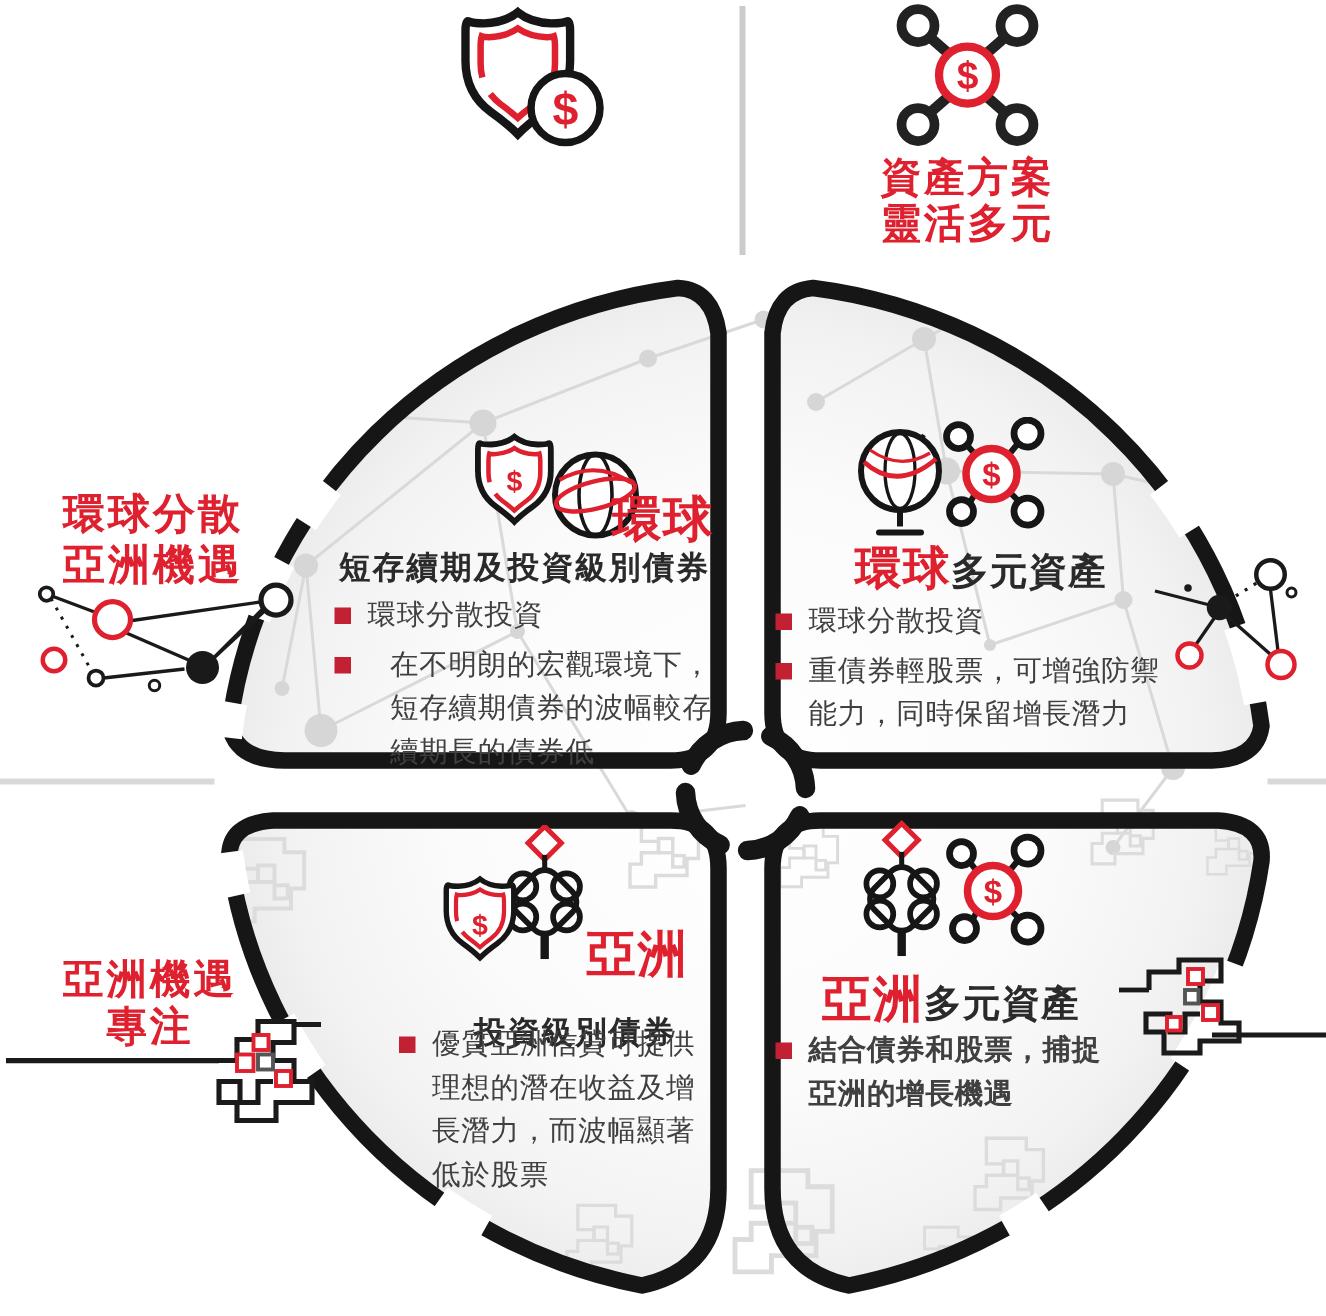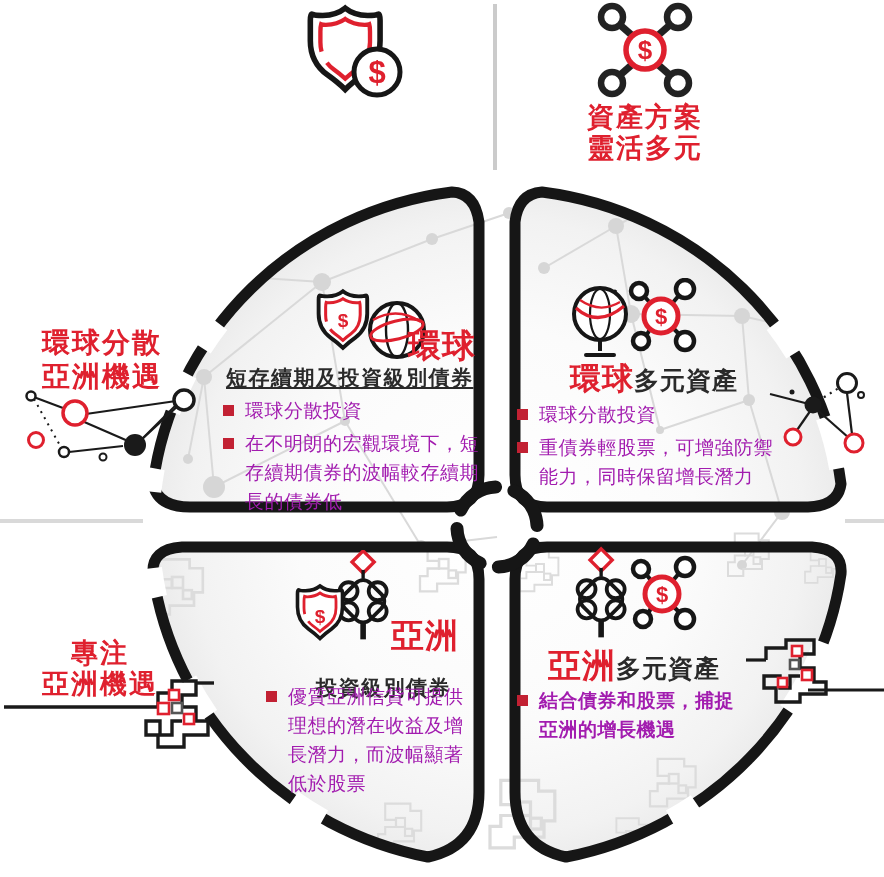--- a/index.html
+++ b/index.html
@@ -14,21 +14,21 @@
   
   .side-label{position:absolute;text-align:center;font-weight:bold;color:#df202e;font-size:28px;line-height:34px;letter-spacing:2px;}
   
   .tag{position:absolute;font-weight:bold;color:#df202e;font-size:33px;letter-spacing:1px;}
   .tag-inline{font-weight:bold;color:#df202e;font-size:31px;letter-spacing:1px;}
   .title-rest{font-weight:600;color:#2a2a2a;font-size:25px;letter-spacing:1px;}
   .qtitle{position:absolute;color:#2a2a2a;font-size:21px;font-weight:600;letter-spacing:1.5px;}
   .bullets{position:absolute;}
   .b{display:flex;align-items:flex-start;margin-bottom:4px;}
   .sq{flex:0 0 auto;width:11px;height:11px;background:#c22133;margin:9px 11px 0 0;}
-  .btxt{color:#a21caf;font-size:19px;line-height:29px;letter-spacing:0.5px;}
+  .btxt{color:#404040;font-size:19px;line-height:29px;letter-spacing:0.5px;}
   svg text{font-family:"Liberation Sans","DejaVu Sans",sans-serif;}
 </style>
 </head>
 <body>
 
 <svg width="0" height="0" style="position:absolute" aria-hidden="true">
   <defs>
     <g id="shieldShape">
       <path d="M24 2 Q18.5 6.5 9.5 6.8 Q4.5 6.8 3 6 Q1.5 5.5 1.5 10 V23 Q1.5 37 12.5 45 Q19.5 50 24 54.5 Q28.5 50 35.5 45 Q46.5 37 46.5 23 V10 Q46.5 5.5 45 6 Q43.5 6.8 38.5 6.8 Q29.5 6.5 24 2 Z" fill="#ffffff" stroke="#161616" stroke-width="3.6"></path>
       <path d="M24 9 Q19 12.5 11.5 12.8 Q9.5 12.8 8.5 12.4 Q8 14 8 17 V24 Q8 35 16.5 41.5 Q21 44.8 24 47.5 Q27 44.8 31.5 41.5 Q40 35 40 24 V17 Q40 14 39.5 12.4 Q38.5 12.8 36.5 12.8 Q29 12.5 24 9 Z" fill="none" stroke="#df202e" stroke-width="2.8" stroke-dasharray="34 8 60 0"></path>
@@ -202,22 +202,22 @@
   <circle cx="19" cy="18" r="4.5" fill="#fff" stroke="#1a1a1a" stroke-width="2.5"></circle>
   <circle cx="63" cy="35" r="12" fill="#fff" stroke="#df202e" stroke-width="3.5"></circle>
   <circle cx="172" cy="22" r="10" fill="#fff" stroke="#1a1a1a" stroke-width="3.5"></circle>
   <circle cx="24" cy="62" r="7.5" fill="#fff" stroke="#df202e" stroke-width="3"></circle>
   <circle cx="52" cy="74" r="5" fill="#fff" stroke="#1a1a1a" stroke-width="2.5"></circle>
   <circle cx="123" cy="67" r="11" fill="#1a1a1a"></circle>
   <circle cx="91" cy="79" r="3.5" fill="#fff" stroke="#1a1a1a" stroke-width="2"></circle>
 </svg>
 
 <div class="side-label" style="left:25px;top:638px;width:150px;font-size:27px;line-height:31px;">
+  <div>亞洲機遇</div>
   <div>專注</div>
-  <div>亞洲機遇</div>
 </div>
 
 <svg class="abs" style="left:0px;top:672px;" width="220" height="85" viewBox="0 0 220 85">
   <path d="M4 35 H146" stroke="#1a1a1a" stroke-width="3.5" fill="none"></path>
   <path d="M146 35 H158 V21 H172 V9 H196 V23 H182 V35 H196 V49 H208 V63 H184 V75 H158 V63 H146 V49 H160 V63 H172 V49 H182" stroke="#1a1a1a" stroke-width="3.4" fill="none"></path>
   <path d="M196 11 H214" stroke="#1a1a1a" stroke-width="3.4" fill="none"></path>
   <rect x="169" y="18" width="10" height="10" fill="#fff" stroke="#df202e" stroke-width="2.6"></rect>
   <rect x="158" y="31" width="11" height="11" fill="#fff" stroke="#df202e" stroke-width="2.6"></rect>
   <rect x="184" y="42" width="10" height="10" fill="#fff" stroke="#df202e" stroke-width="2.6"></rect>
   <rect x="172" y="31" width="10" height="10" fill="#fff" stroke="#555" stroke-width="2.6"></rect>
@@ -251,29 +251,29 @@
 
 <svg class="abs" style="left:313px;top:284px;" width="130" height="86" viewBox="0 0 130 86">
   <use href="#shieldShape" transform="translate(4,5) scale(1.08)"></use>
   <text x="30" y="43" text-anchor="middle" font-size="19" font-weight="bold" fill="#df202e">$</text>
   <circle cx="84" cy="46" r="27" fill="#ffffff" stroke="#161616" stroke-width="4"></circle>
   <ellipse cx="84" cy="46" rx="11" ry="27" fill="none" stroke="#161616" stroke-width="2.4"></ellipse>
   <ellipse cx="84" cy="46" rx="27" ry="9" fill="none" stroke="#df202e" stroke-width="3" transform="rotate(-14 84 46)"></ellipse>
   <path d="M60 36 Q84 22 108 38" stroke="#df202e" stroke-width="2.6" fill="none"></path>
 </svg>
 <div class="tag" style="left:408px;top:324px;">環球</div>
-<div class="qtitle" style="left:226px;top:364px;width:250px;text-decoration:underline;">短存續期及投資級別債券</div>
+<div class="qtitle" style="left:226px;top:364px;width:250px;">短存續期及投資級別債券</div>
 <div class="bullets" style="left:223px;top:396px;width:258px;">
   <div class="b">
     <span class="sq"></span>
     <span class="btxt">環球分散投資</span>
   </div>
   <div class="b">
     <span class="sq"></span>
-    <span class="btxt" style="width:240px;">在不明朗的宏觀環境下，短存續期債券的波幅較存續期長的債券低</span>
+    <span class="btxt" style="width:240px;margin-left:15px;">在不明朗的宏觀環境下，短存續期債券的波幅較存續期長的債券低</span>
   </div>
 </div>
 
 <svg class="abs" style="left:570px;top:278px;" width="135" height="88" viewBox="0 0 135 88">
   <line x1="14" y1="58" x2="46" y2="12" stroke="#161616" stroke-width="3"></line>
   <circle cx="30" cy="36" r="26" fill="#ffffff" stroke="#161616" stroke-width="4"></circle>
   <ellipse cx="30" cy="36" rx="10" ry="25" fill="none" stroke="#161616" stroke-width="2.2"></ellipse>
   <path d="M6 30 Q28 50 54 28" stroke="#df202e" stroke-width="3.2" fill="none"></path>
   <path d="M10 22 Q30 36 50 24" stroke="#df202e" stroke-width="2.2" fill="none"></path>
   <line x1="30" y1="62" x2="30" y2="73" stroke="#161616" stroke-width="4"></line>

